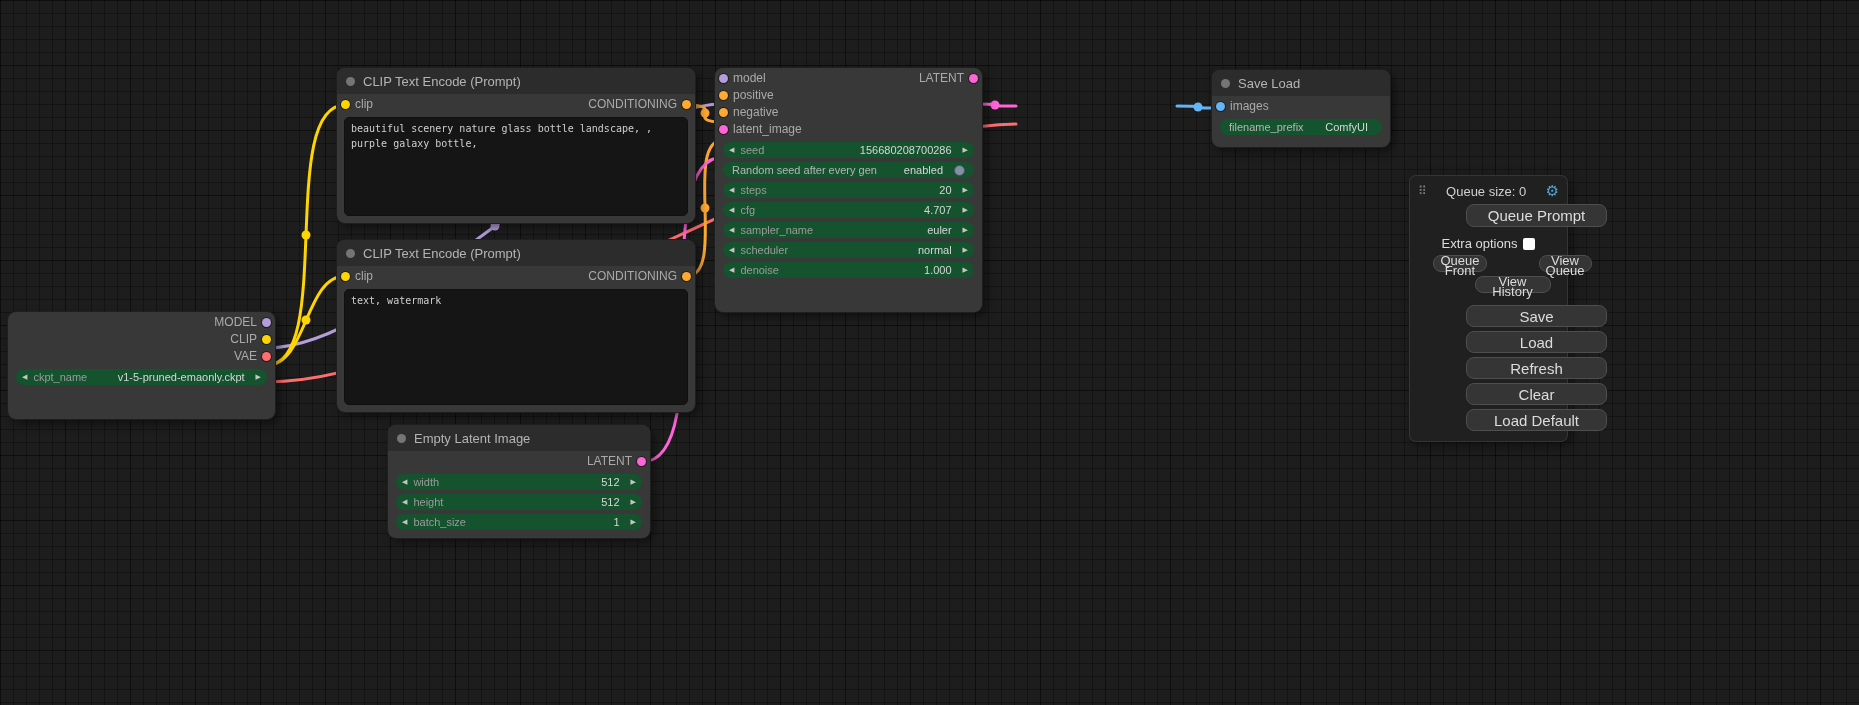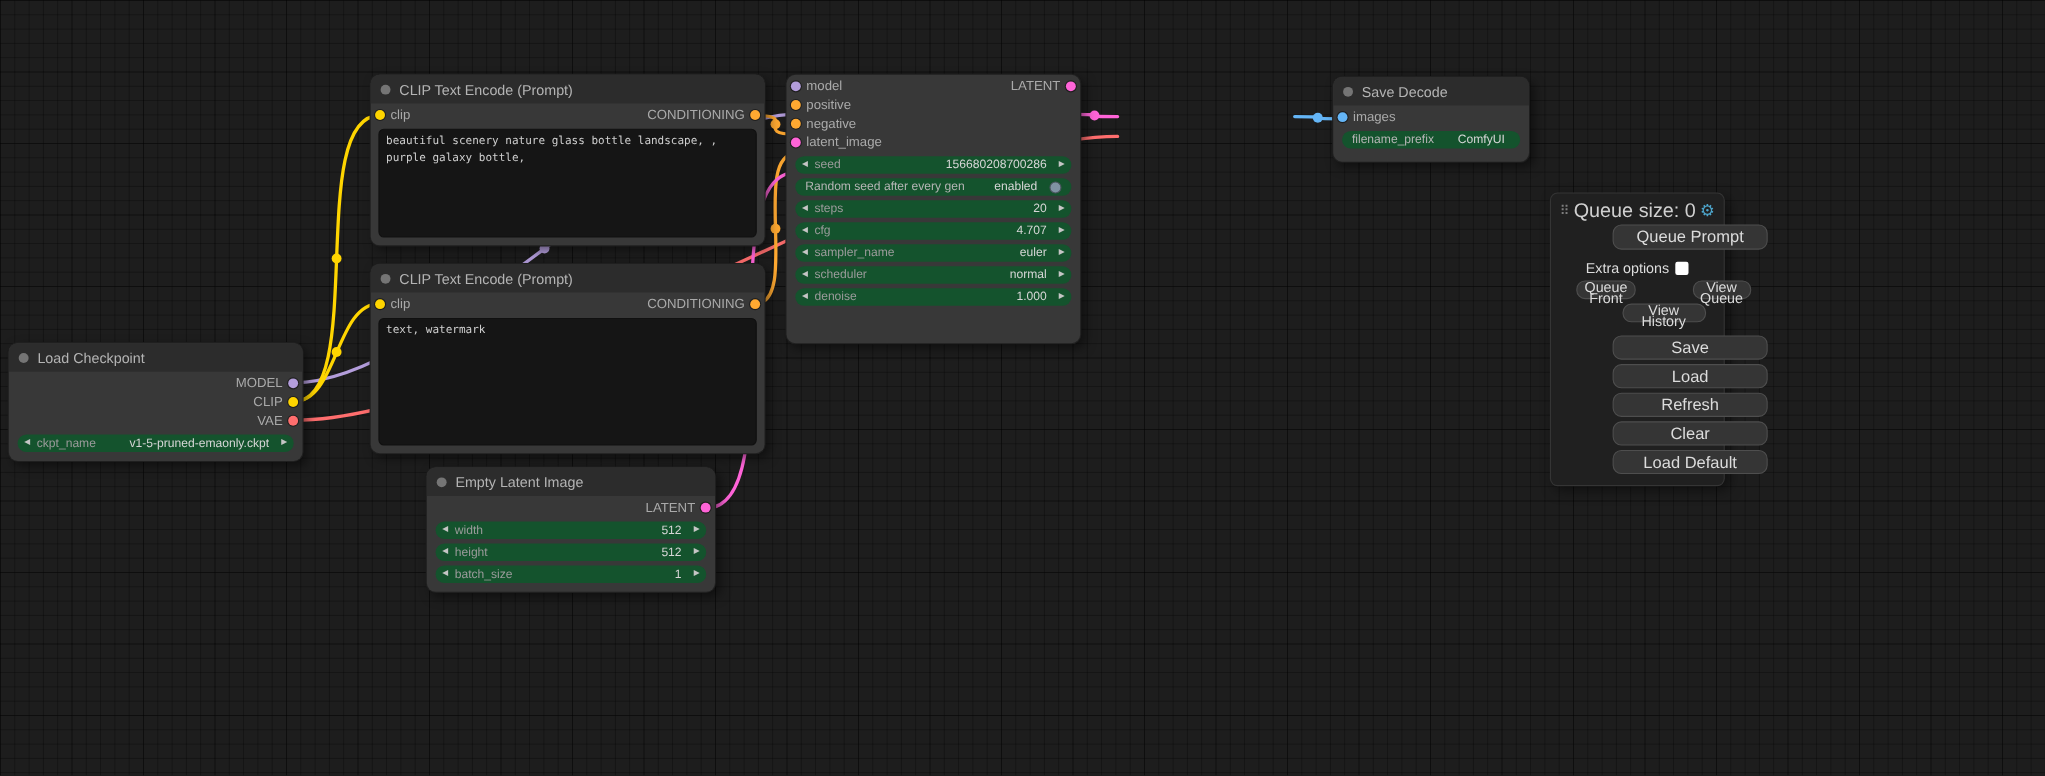--- a/index.html
+++ b/index.html
@@ -59,21 +59,21 @@
     line-height:1.45; padding:4px 6px; resize:none; outline:none;
   }
 
   #queue-panel {
     position:absolute; left:1410px; top:176px; width:157px;
     background:#202020; border-radius:6px; padding:4px 8px 10px;
     box-shadow:0 0 0 1px #353535, 4px 4px 12px rgba(0,0,0,.5); z-index:5;
   }
   .qp-header { display:flex; align-items:center; height:22px; }
   .qp-drag { color:#7d7d7d; font-size:12px; cursor:grab; }
-  .qp-size { flex:1; text-align:center; color:#d0d0d0; font-size:18px; }
+  .qp-size { flex:1; text-align:center; color:#d0d0d0; font-size:13px; }
   .qp-gear { color:#4da5cb; font-size:15px; cursor:pointer; }
   #queue-panel button {
     background:#353535; border:1px solid #4e4e4e; color:#dcdcdc;
     font-family:"Liberation Sans", sans-serif; cursor:pointer; display:block;margin-left:48px;
   }
   .qp-big { width:100%; height:22px; border-radius:8px; font-size:15px; margin-top:4px; }
   .qp-big.first { margin-top:2px; height:23px; }
   .qp-gap { margin-top:12px; }
   .qp-extra { display:flex; align-items:center; justify-content:center; gap:6px;
     margin-top:9px; font-size:13px; color:#ddd; }
@@ -103,24 +103,20 @@
     <circle cx="306" cy="320" r="4.5" fill="#FFD500"></circle>
     <circle cx="642" cy="253" r="4.5" fill="#FF6E6E"></circle>
     <circle cx="705" cy="113" r="4.5" fill="#FFA931"></circle>
     <circle cx="705" cy="208" r="4.5" fill="#FFA931"></circle>
     <circle cx="684" cy="310" r="4.5" fill="#FF64D8"></circle>
     <circle cx="995" cy="105" r="4.5" fill="#FF64D8"></circle>
     <circle cx="1198" cy="107" r="4.5" fill="#64B5F6"></circle>
   </svg>
 
   <div class="node" style="left:8px;top:312px;width:267px;height:107px;">
-    <div class="node-title">
-      <span class="title-dot"></span>
-      <span class="title-text">Load Checkpoint</span>
-    </div>
     <div class="node-body">
       <div class="slot-row">
         <span class="slot-label out">MODEL</span>
         <span class="slot-dot out" style="background: rgb(179, 157, 219);"></span>
       </div>
       <div class="slot-row">
         <span class="slot-label out">CLIP</span>
         <span class="slot-dot out" style="background: rgb(255, 213, 0);"></span>
       </div>
       <div class="slot-row">
@@ -260,21 +256,21 @@
         <span class="wvalue">1.000</span>
         <span class="warr">▶</span>
       </div>
     </div>
   </div>
 
 
   <div class="node" style="left:1212px;top:70px;width:178px;height:77px;">
     <div class="node-title">
       <span class="title-dot"></span>
-      <span class="title-text">Save Decode</span>
+      <span class="title-text">Save Load</span>
     </div>
     <div class="node-body">
       <div class="slot-row">
         <span class="slot-dot in" style="background: rgb(100, 181, 246);"></span>
         <span class="slot-label in">images</span>
       </div>
       <div class="widget no-arrows">
         <span class="wlabel">filename_prefix</span>
         <span class="wvalue">ComfyUI</span>
       </div>

